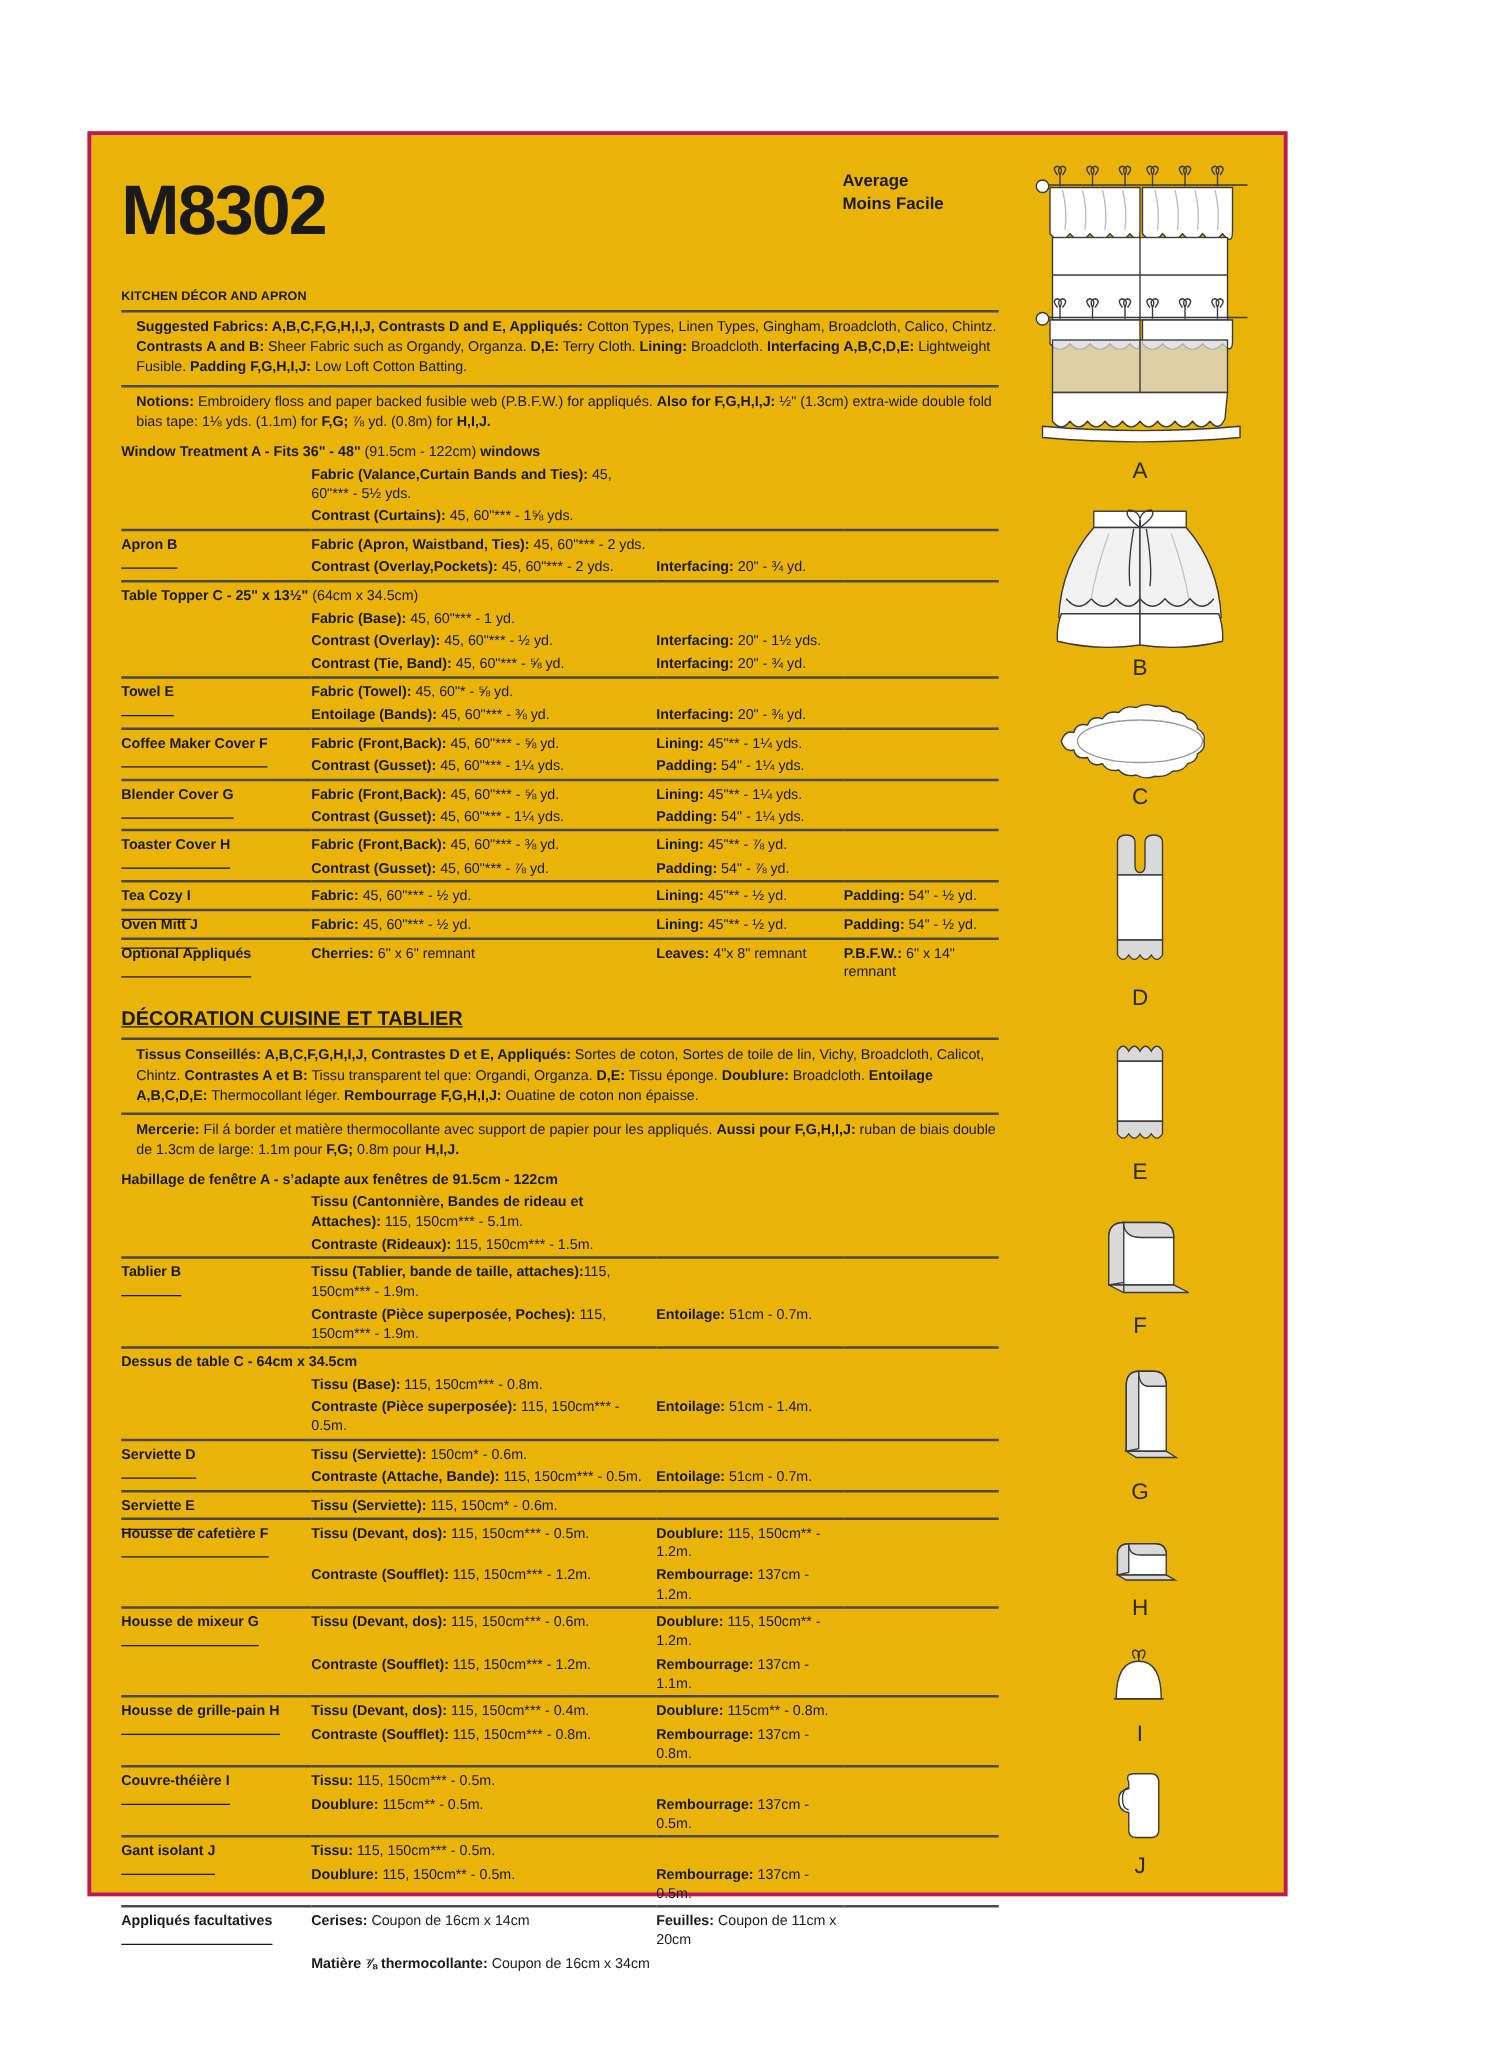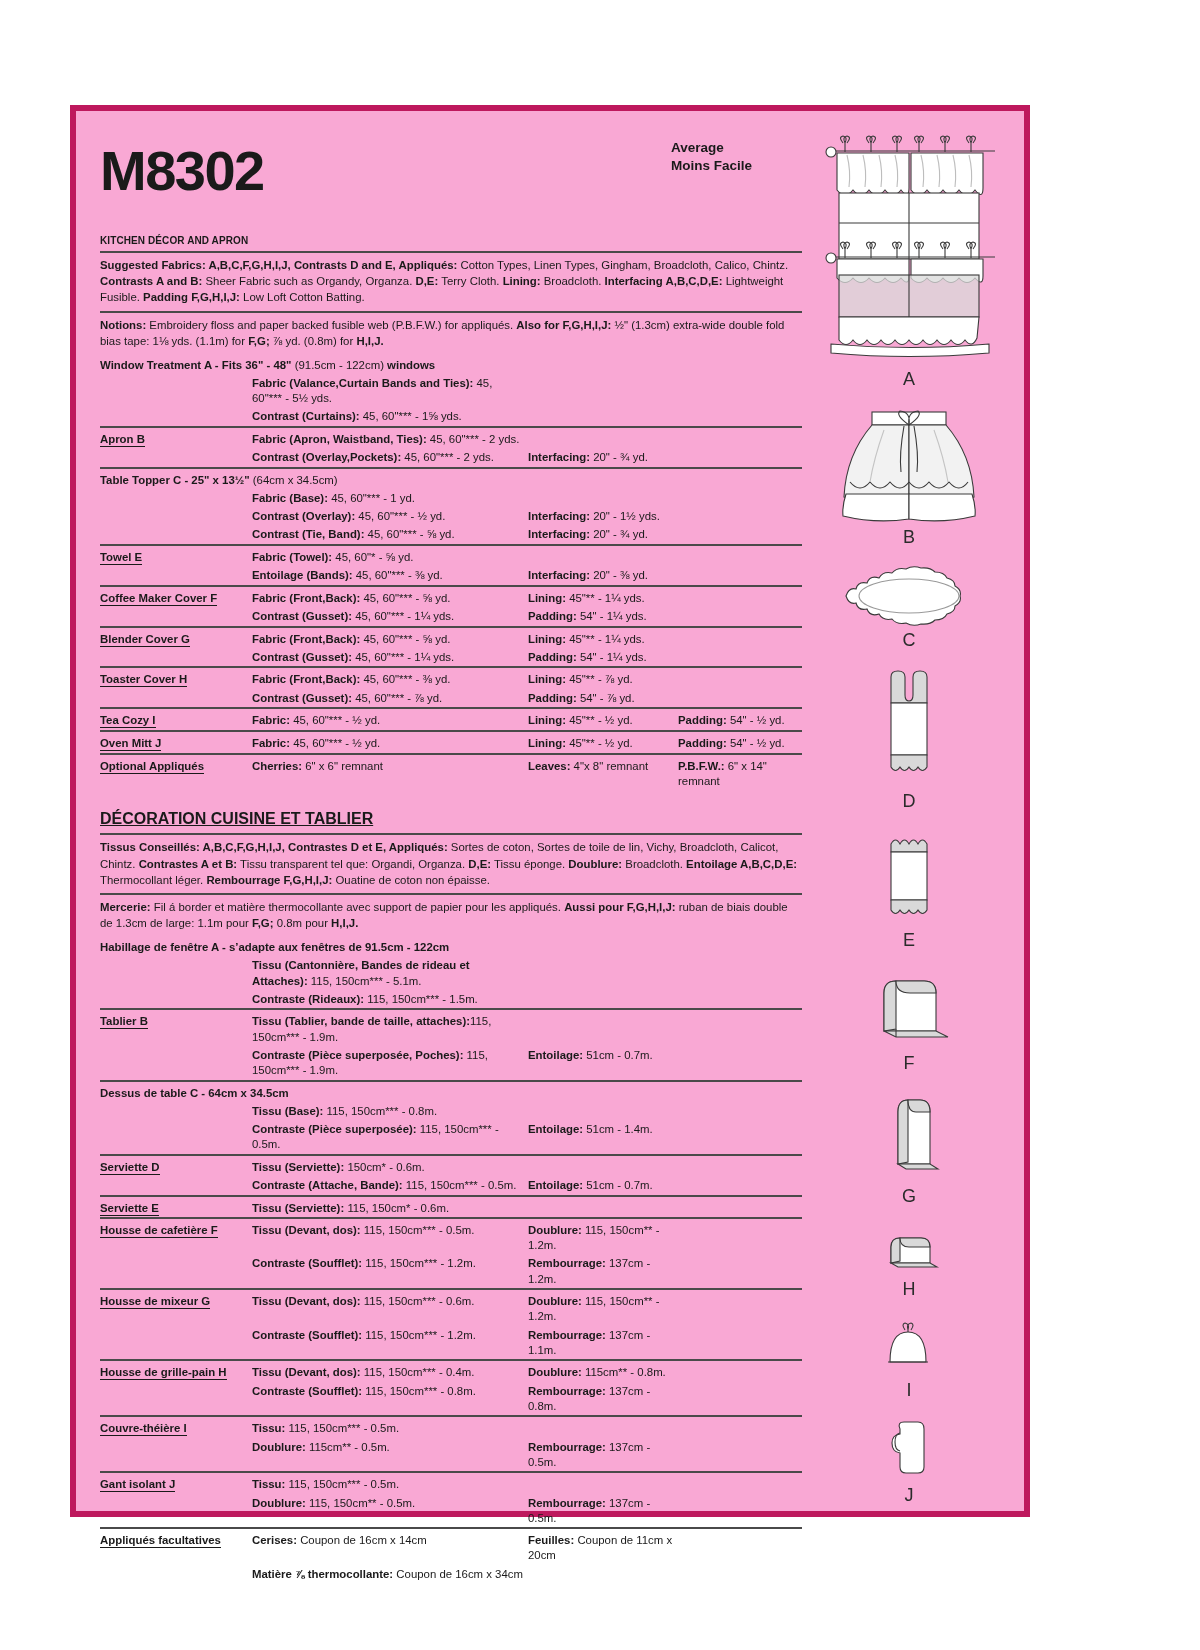--- a/index.html
+++ b/index.html
@@ -11,22 +11,22 @@
     width: 1200px; height: 1650px;
     font-family: "Liberation Sans", sans-serif;
     color: #1a1a1a;
     position: relative;
     overflow: hidden;
   }
   .envelope {
     position: absolute;
     left: 70px; top: 105px;
     width: 960px; height: 1412px;
-    border: 6px solid #be185d;
-    background: #f9a8d4;
+    border: 3px solid #be185d;
+    background: #eab308;
   }
   .inner {
     position: absolute;
     left: 24px; top: 18px;
     width: 702px;
   }
   
   .pattern-no {
     font-size: 56px;
     font-weight: bold;
@@ -49,20 +49,21 @@
     letter-spacing: .1px;
     margin: 36px 0 5px 0;
   }
   
   .rule        { border-top: 2px solid #4a4a4a; height: 0; }
 
   .para {
     font-size: 11.4px;
     line-height: 1.42;
     padding: 4px 0 5px 0;
+    margin-left: 12px;
   }
   .para b { font-weight: bold; }
 
   
   table.req {
     width: 100%;
     border-collapse: collapse;
     font-size: 11.4px;
   }
   table.req td {
@@ -70,21 +71,21 @@
     padding: 1.5px 4px 1.5px 0;
     line-height: 1.33;
   }
   td.label {
     width: 152px;
     font-weight: bold;
     white-space: nowrap;
   }
   td.label span.u {
     border-bottom: 1px solid #1a1a1a;
-    padding-bottom: 1px;
+    padding-bottom: 12px;
   }
   td.c1 { width: 276px; }
   td.c2 { width: 150px; }
   td.c3 { }
   tr.grp > td { border-top: 2px solid #4a4a4a; padding-top: 4px; }
   tr.grp-first > td { border-top: none; margin-left: 48px; }
   .hdrline td { padding-bottom: 2px; }
   b { font-weight: bold; }
 
   .section-gap { height: 16px; }

